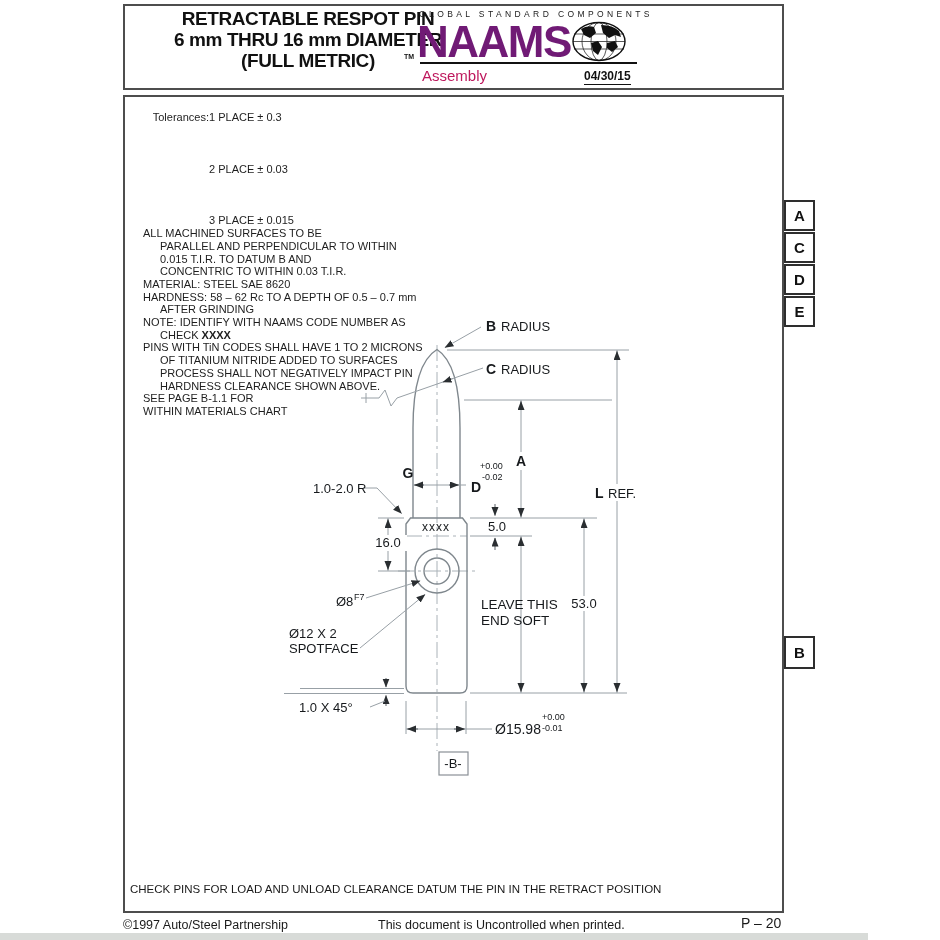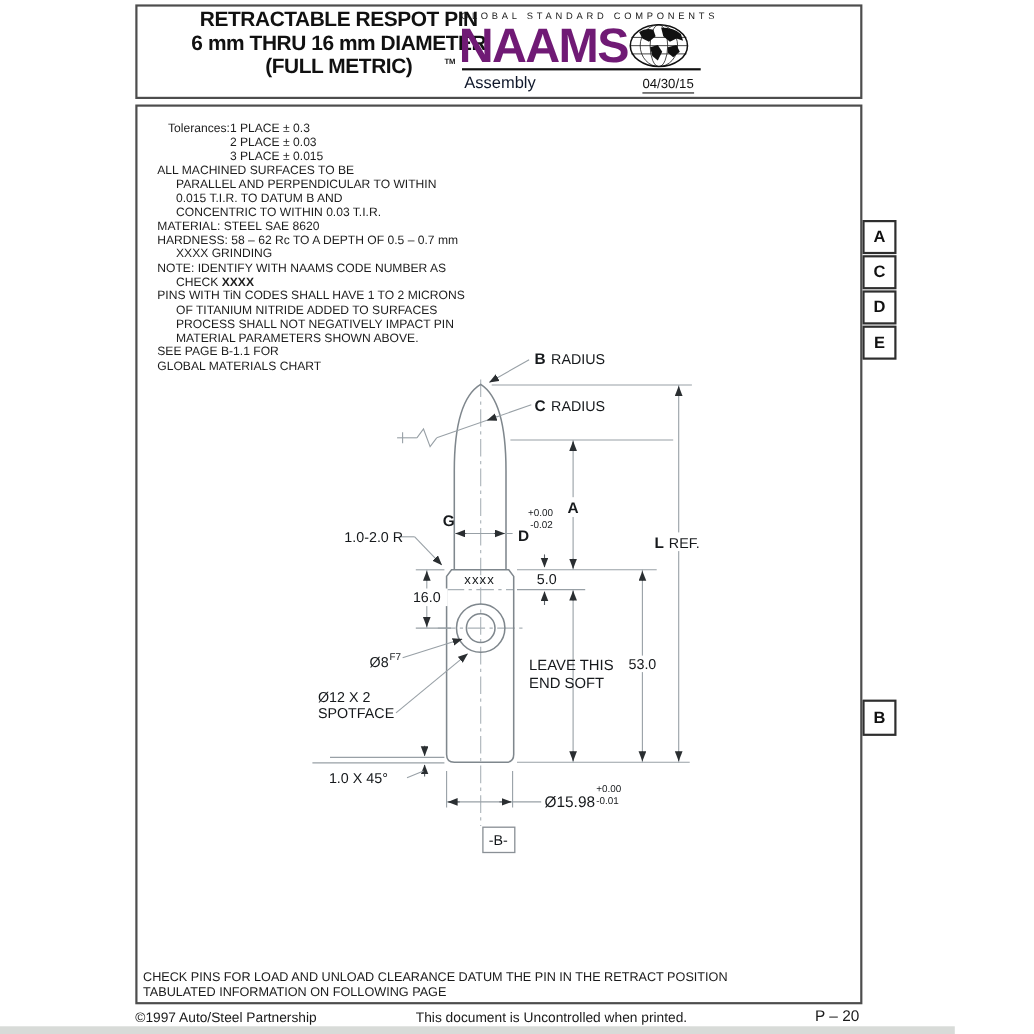--- a/index.html
+++ b/index.html
@@ -7,29 +7,29 @@
         font-family:"Liberation Sans",sans-serif;color:#16191c;}
   .abs{position:absolute;}
   
   #header-box{left:123px;top:4px;width:657px;height:82px;border:2px solid #4d4d4d;background:#fff;}
   #title-block{left:133px;top:8px;width:350px;text-align:center;font-weight:bold;
                font-size:19px;line-height:21px;letter-spacing:-0.4px;color:#111;}
   #brand-top{left:419px;top:9px;font-size:8.5px;letter-spacing:3.4px;color:#1a1a1a;white-space:nowrap;}
   #brand-tm{left:404px;top:53px;font-size:7px;font-weight:bold;color:#111;}
   #brand-name{left:417px;top:17px;font-size:44px;font-weight:bold;letter-spacing:-1.5px;color:#701a75;}
   #brand-rule{left:420px;top:62px;width:217px;height:2px;background:#111;}
-  #brand-sub{left:422px;top:67px;font-size:15px;color:#0f172a;}
-  #brand-date{left:584px;top:69px;font-size:12px;font-weight:400;color:#111;
+  #brand-sub{left:422px;top:67px;font-size:15px;color:#be185d;}
+  #brand-date{left:584px;top:69px;font-size:12px;font-weight:700;color:#111;
               border-bottom:1.5px solid #111;padding-bottom:1px;}
   
   #main-box{left:123px;top:95px;width:657px;height:814px;border:2px solid #4d4d4d;background:#fff;}
   
   #notes{left:143px;top:111px;font-size:11px;line-height:12.7px;color:#1d1d1d;white-space:nowrap;}
   .tol-label{display:inline-block;width:66px;text-align:right;}
-  .ind-c{padding-left:66px;}
+  .ind-c{padding-left:66px;margin-top:39px;}
   .ind-1{padding-left:17px;}
   .boldtxt{font-weight:bold;}
   
   .tab{left:784px;width:27px;height:27px;border:2px solid #2e2e2e;background:#fff;
        font-size:15px;font-weight:bold;display:flex;align-items:center;justify-content:center;color:#111;}
   
   #box-note{left:130px;top:883px;font-size:11.5px;line-height:13px;color:#1a1a1a;white-space:nowrap;}
   .footer-txt{top:918px;font-size:12.5px;color:#1a1a1a;white-space:nowrap;}
   #page-num{left:741px;top:915px;font-size:14px;}
   #bottom-strip{left:0;top:933px;width:940px;height:7px;background:#d8dbd8;}
@@ -75,29 +75,29 @@
   <div class="abs" id="notes">
     <div><span class="tol-label">Tolerances:</span><span>1 PLACE ± 0.3</span></div>
     <div class="ind-c">2 PLACE ± 0.03</div>
     <div class="ind-c">3 PLACE ± 0.015</div>
     <div>ALL MACHINED SURFACES TO BE</div>
     <div class="ind-1">PARALLEL AND PERPENDICULAR TO WITHIN</div>
     <div class="ind-1">0.015 T.I.R. TO DATUM B AND</div>
     <div class="ind-1">CONCENTRIC TO WITHIN 0.03 T.I.R.</div>
     <div>MATERIAL: STEEL SAE 8620</div>
     <div>HARDNESS: 58 – 62 Rc TO A DEPTH OF 0.5 – 0.7 mm</div>
-    <div class="ind-1">XXXX GRINDING</div>
+    <div class="ind-1">AFTER GRINDING</div>
     <div>NOTE: IDENTIFY WITH NAAMS CODE NUMBER AS</div>
     <div class="ind-1"><span>CHECK </span><span class="boldtxt">XXXX</span></div>
     <div>PINS WITH TiN CODES SHALL HAVE 1 TO 2 MICRONS</div>
     <div class="ind-1">OF TITANIUM NITRIDE ADDED TO SURFACES</div>
     <div class="ind-1">PROCESS SHALL NOT NEGATIVELY IMPACT PIN</div>
-    <div class="ind-1">MATERIAL PARAMETERS SHOWN ABOVE.</div>
+    <div class="ind-1">HARDNESS CLEARANCE SHOWN ABOVE.</div>
     <div>SEE PAGE B-1.1 FOR</div>
-    <div>GLOBAL MATERIALS CHART</div>
+    <div>WITHIN MATERIALS CHART</div>
   </div>
 
   <svg class="abs" style="left:0;top:0;" width="940" height="940" viewBox="0 0 940 940">
     <defs>
       <marker id="ah" markerWidth="10" markerHeight="8" refX="8.5" refY="3.5" orient="auto">
         <path d="M0,0 L9,3.5 L0,7 Z" fill="#2a2e31"></path>
       </marker>
     </defs>
 
     <g stroke="#aab2b8" stroke-width="1" fill="none" stroke-dasharray="16 4 3 4">
@@ -211,21 +211,20 @@
   </svg>
 
   <div class="abs tab" style="top:200px;">A</div>
   <div class="abs tab" style="top:232px;">C</div>
   <div class="abs tab" style="top:264px;">D</div>
   <div class="abs tab" style="top:296px;">E</div>
   <div class="abs tab" style="top:636px;height:29px;">B</div>
 
   <div class="abs" id="box-note">
     <div>CHECK PINS FOR LOAD AND UNLOAD CLEARANCE DATUM THE PIN IN THE RETRACT POSITION</div>
-    <div>TABULATED INFORMATION ON FOLLOWING PAGE</div>
   </div>
 
   <div class="abs footer-txt" style="left:123px;">©1997 Auto/Steel Partnership</div>
   <div class="abs footer-txt" style="left:344px;margin-left:34px;">This document is Uncontrolled when printed.</div>
   <div class="abs footer-txt" id="page-num">P – 20</div>
   <div class="abs" id="bottom-strip"></div>
 
 </div>
 
 </body></html>

